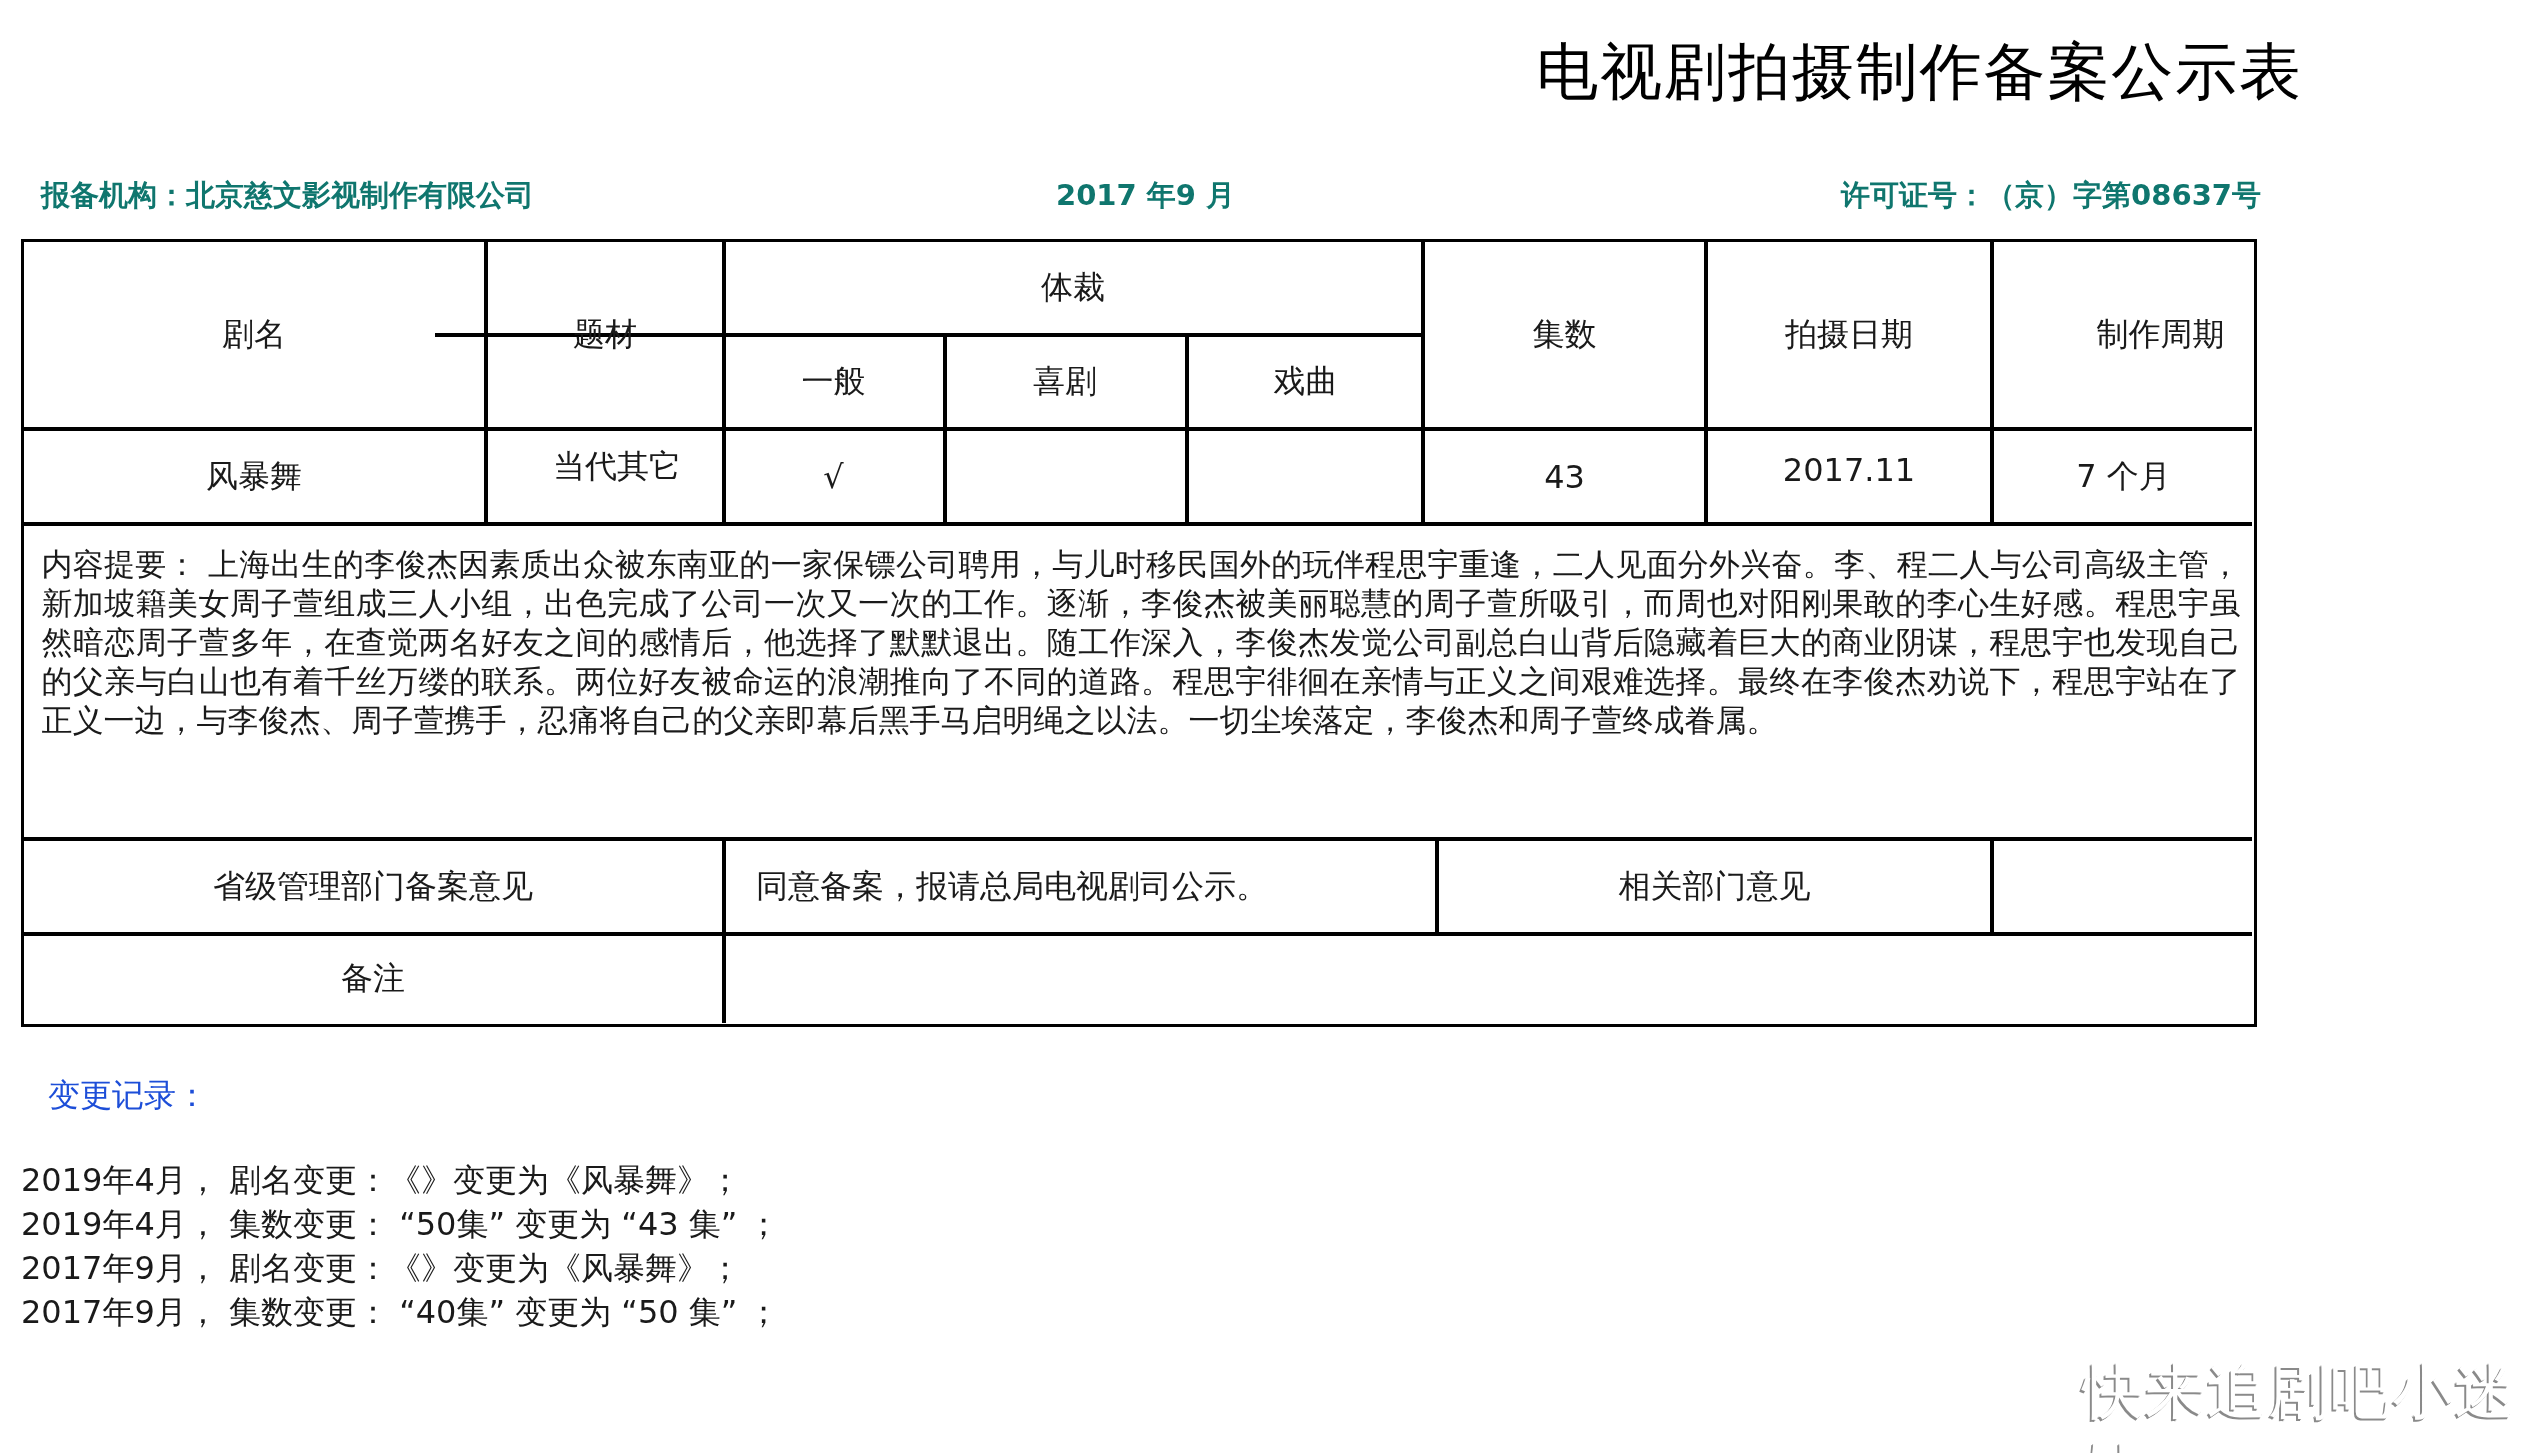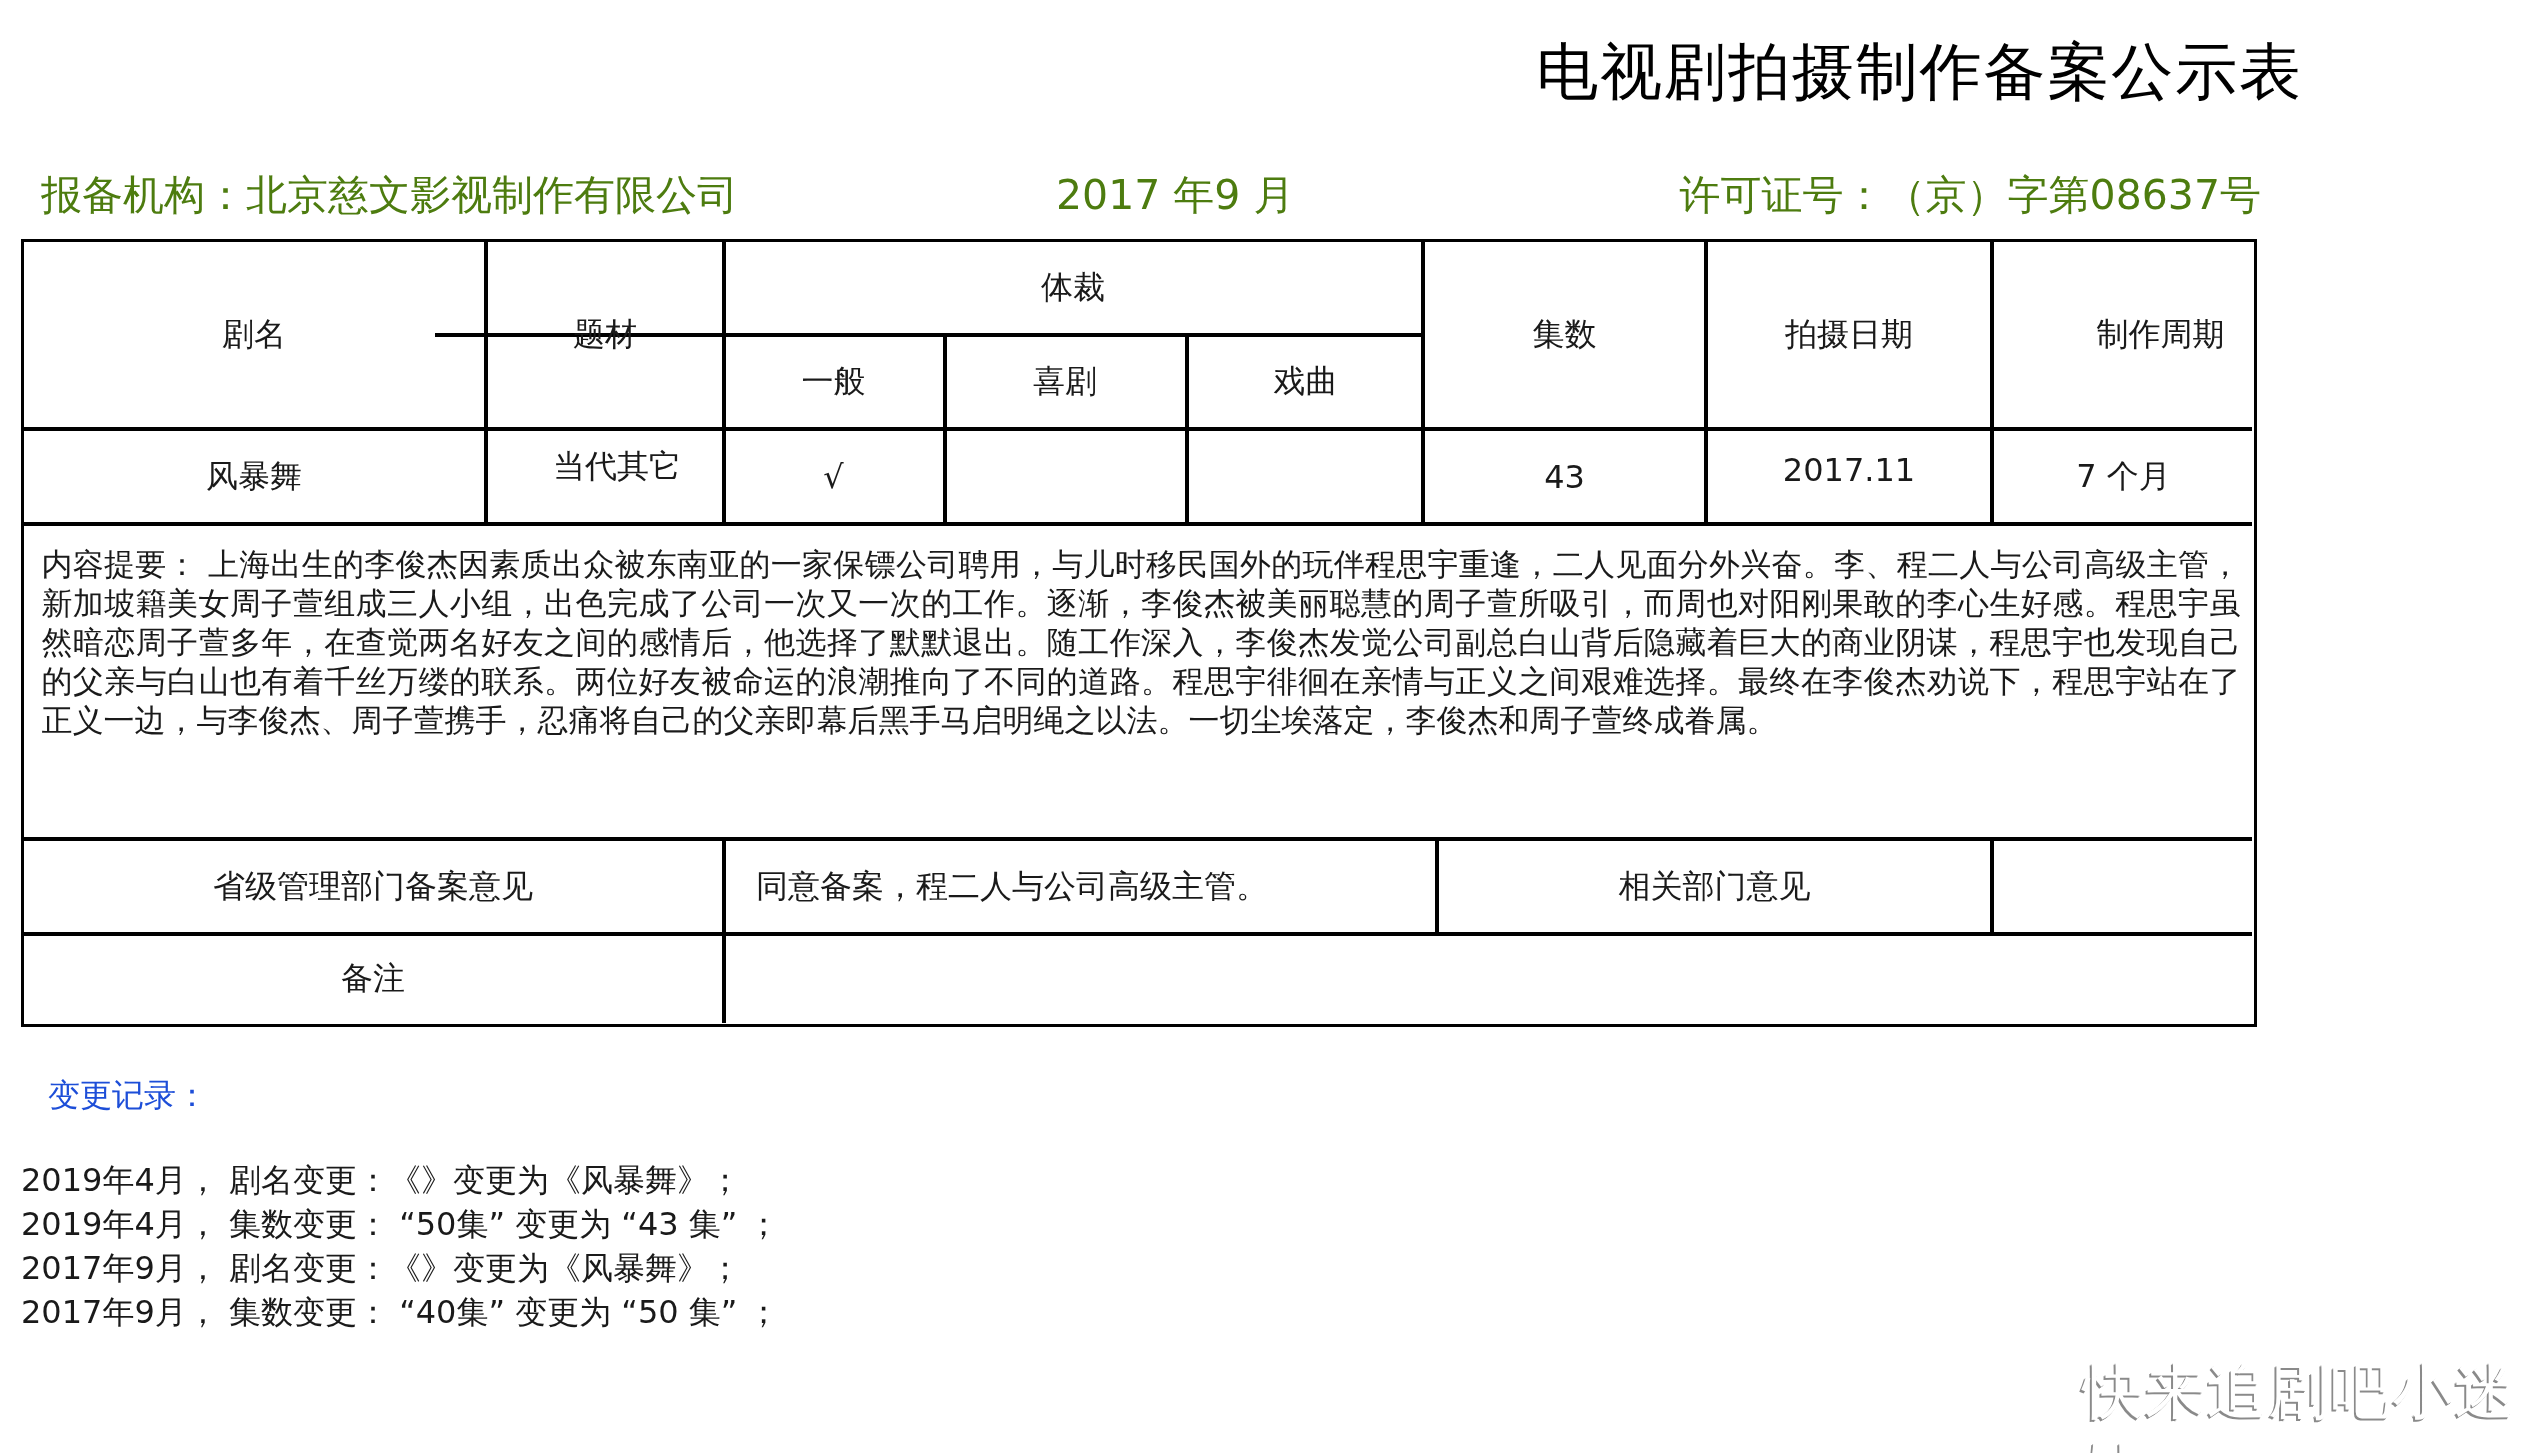--- a/index.html
+++ b/index.html
@@ -1,20 +1,20 @@
 <!DOCTYPE html>
 <html><head>
 <meta charset="utf-8">
 <style>
   html, body { margin:0; padding:0; background:#ffffff; }
   body { width:2538px; height:1453px; position:relative; overflow:hidden;
          font-family:"DejaVu Sans","Liberation Sans",sans-serif; color:#111; }
   .abs { position:absolute; }
   .title { left:7px; width:2296px; top:33px; text-align:right; font-size:62px; line-height:78px; color:#000; letter-spacing:1.9px; }
-  .meta { top:174px; font-size:41px; line-height:43px; color:#4d7c0f; white-space:nowrap; }
+  .meta { top:174px; font-size:29px; line-height:43px; color:#0f766e; white-space:nowrap;font-weight:bold; }
   .meta-left { left:41px; }
   .meta-mid { left:1056px; }
   .meta-right { right:277px; }
   .grid { left:21px; top:239px; width:2236px; height:788px; border:3.9px solid #000; box-sizing:border-box; }
   .line-h { position:absolute; height:3.9px; background:#000; }
   .line-v { position:absolute; width:3.9px; background:#000; }
   .cell { position:absolute; display:flex; align-items:center; justify-content:center; font-size:32px; color:#1a1a1a; text-align:center; }
   .cell.left { justify-content:flex-start; padding-left:31px; box-sizing:border-box; }
   .summary { position:absolute; left:17.4px; top:19.4px; width:2199px; font-size:31px; line-height:39px; color:#1a1a1a; text-align:justify; }
   .log-title { left:48px; top:1074px; font-size:32px; line-height:43px; color:#1d4ed8; }
@@ -69,21 +69,21 @@
   <div class="cell" style="left:1165px; top:189px; width:233px; height:91px;"></div>
   <div class="cell" style="left:1401px; top:189px; width:279px; height:91px;">43</div>
   <div class="cell" style="left:1684px; top:189px; width:282px; height:78px;">2017.11</div>
   <div class="cell" style="left:1970px; top:189px; width:259px; height:91px;">7 个月</div>
 
   <div style="position:absolute; left:0; top:284px; width:2228px; height:311px;">
     <div class="summary">内容提要： 上海出生的李俊杰因素质出众被东南亚的一家保镖公司聘用，与儿时移民国外的玩伴程思宇重逢，二人见面分外兴奋。李、程二人与公司高级主管，新加坡籍美女周子萱组成三人小组，出色完成了公司一次又一次的工作。逐渐，李俊杰被美丽聪慧的周子萱所吸引，而周也对阳刚果敢的李心生好感。程思宇虽然暗恋周子萱多年，在查觉两名好友之间的感情后，他选择了默默退出。随工作深入，李俊杰发觉公司副总白山背后隐藏着巨大的商业阴谋，程思宇也发现自己的父亲与白山也有着千丝万缕的联系。两位好友被命运的浪潮推向了不同的道路。程思宇徘徊在亲情与正义之间艰难选择。最终在李俊杰劝说下，程思宇站在了正义一边，与李俊杰、周子萱携手，忍痛将自己的父亲即幕后黑手马启明绳之以法。一切尘埃落定，李俊杰和周子萱终成眷属。</div>
   </div>
 
   <div class="cell" style="left:0; top:599px; width:698px; height:91px;">省级管理部门备案意见</div>
-  <div class="cell left" style="left:701px; top:599px; width:709px; height:91px;">同意备案，程二人与公司高级主管。</div>
+  <div class="cell left" style="left:701px; top:599px; width:709px; height:91px;">同意备案，报请总局电视剧司公示。</div>
   <div class="cell" style="left:1415px; top:599px; width:551px; height:91px;">相关部门意见</div>
   <div class="cell" style="left:1970px; top:599px; width:259px; height:91px;"></div>
 
   <div class="cell" style="left:0; top:694px; width:698px; height:86px;">备注</div>
   <div class="cell" style="left:701px; top:694px; width:1527px; height:86px;"></div>
 </div>
 
 <div class="abs log-title">变更记录：</div>
 <ul class="abs log-list">
   <li>2019年4月， 剧名变更：《》变更为《风暴舞》；</li>

